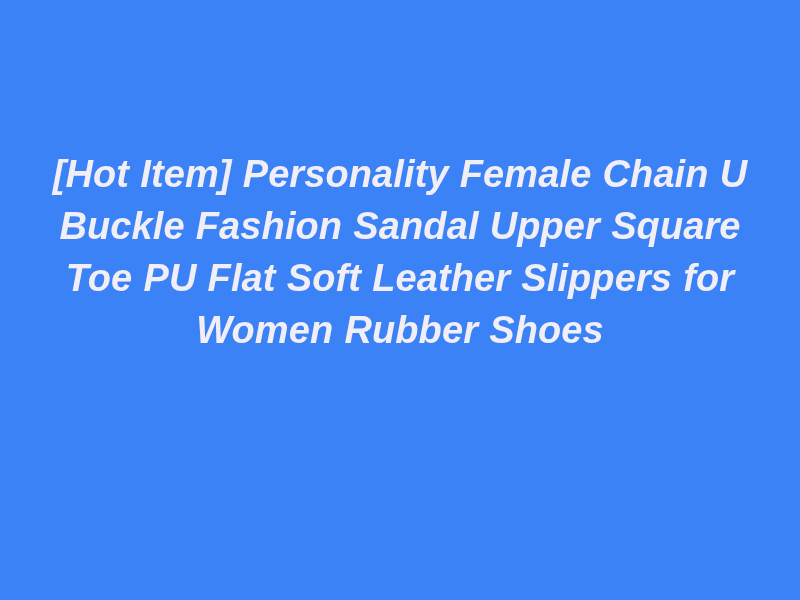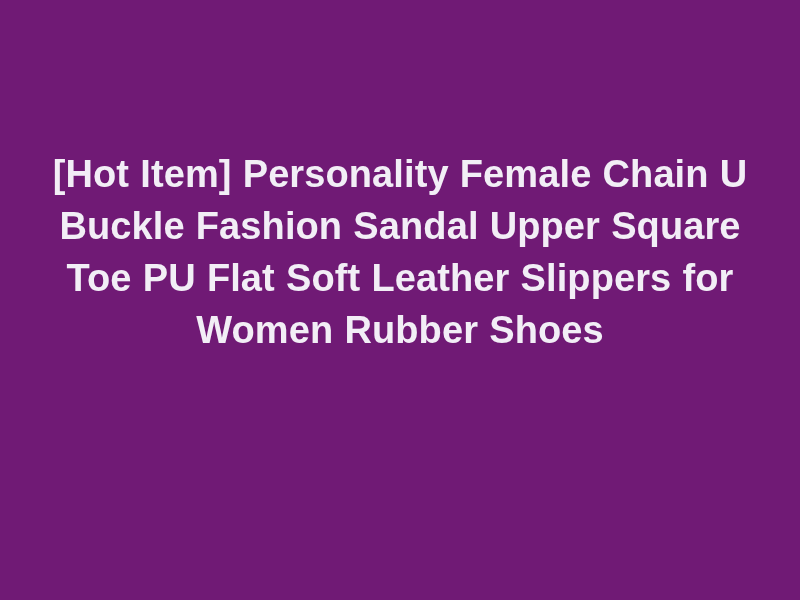--- a/index.html
+++ b/index.html
@@ -35,21 +35,21 @@
     font-size: 38px;
     line-height: 52px;
     letter-spacing: 0.1px;
     white-space: pre-line;    
     word-spacing: 0.5px;
   }
 </style>
 </head>
 <body>
 
-<div id="product-title-card" style="background: #701a75;">
+<div id="product-title-card" style="background: #3b82f6; font-style: italic;">
 
   <div id="title-block">
     <h1 class="headline" style="color: rgb(242, 238, 246);">[Hot Item] Personality Female Chain U
 Buckle Fashion Sandal Upper Square
 Toe PU Flat Soft Leather Slippers for
 Women Rubber Shoes</h1>
   </div>
 
 </div>
 

